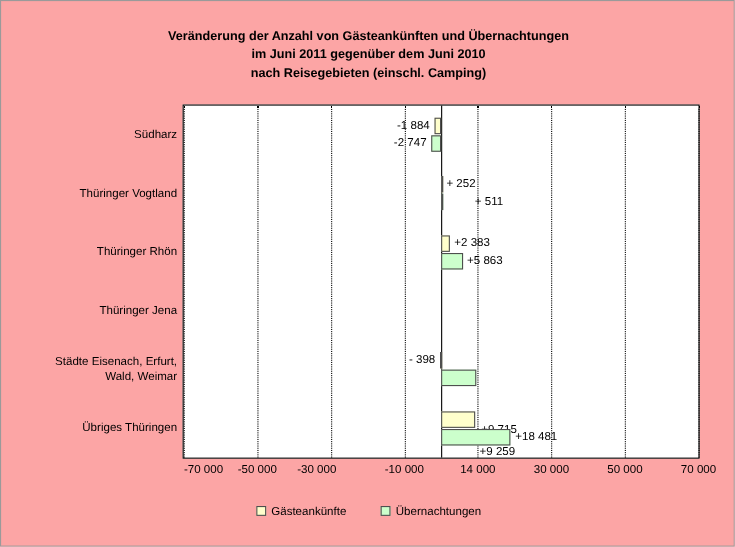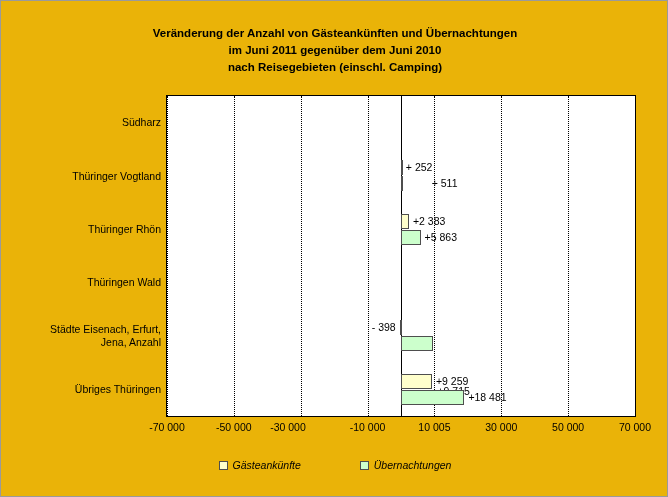--- a/index.html
+++ b/index.html
@@ -12,21 +12,21 @@
     background: #ffffff;
     font-family: "Liberation Sans", sans-serif;
     overflow: hidden;
   }
   #frame {
     position: relative;
     width: 668px;
     height: 497px;
     box-sizing: border-box;
     border: 1px solid #9a9a9a;
-    background: #eab308;
+    background: #fca5a5;
   }
   #title {
     position: absolute;
     left: 0;
     top: 24px;
     width: 668px;
     text-align: center;
     font-size: 11.5px;
     font-weight: bold;
     color: #000000;
@@ -120,23 +120,22 @@
     position: absolute;
     left: 0;
     top: 458px;
     width: 668px;
     text-align: center;
     font-size: 10.5px;
     color: #000000;
   }
   .legend-item {
     display: inline-block;
-    margin: 0 28px;
+    margin: 0 14px;
     white-space: nowrap;
-    font-style: italic;
   }
   .legend-swatch {
     display: inline-block;
     width: 9px;
     height: 9px;
     border: 1px solid #4e4e4e;
     box-sizing: border-box;
     margin-right: 5px;
     position: relative;
     top: 1px;
@@ -159,73 +158,79 @@
       <div class="cat-label" style="top: 21.1667px;">
         <div>Südharz</div>
       </div>
       <div class="cat-label" style="top: 74.5px;">
         <div>Thüringer Vogtland</div>
       </div>
       <div class="cat-label" style="top: 127.833px;">
         <div>Thüringer Rhön</div>
       </div>
       <div class="cat-label" style="top: 181.167px;">
-        <div>Thüringen Wald</div>
+        <div>Thüringer Jena</div>
       </div>
       <div class="cat-label" style="top: 228px;">
         <div>Städte Eisenach, Erfurt,</div>
-        <div>Jena, Anzahl</div>
+        <div>Wald, Weimar</div>
       </div>
       <div class="cat-label" style="top: 287.833px;">
         <div>Übriges Thüringen</div>
       </div>
     </div>
 
   <div id="plot">
       <div class="gridline" style="left: 0px;"></div>
       <div class="gridline" style="left: 66.8571px;"></div>
       <div class="gridline" style="left: 133.714px;"></div>
       <div class="gridline" style="left: 200.571px;"></div>
       <div class="gridline" style="left: 267.429px;"></div>
       <div class="gridline" style="left: 334.286px;"></div>
       <div class="gridline" style="left: 401.143px;"></div>
       <div class="gridline" style="left: 468px;"></div>
       <div class="zeroline" style="left: 234px;"></div>
+      <div class="row" style="top: 0px; height: 53.3333px;">
+        <div class="bar s0" style="left: 227.702px; width: 6.29794px;"></div>
+        <div class="bar-label s0" style="right: 244.298px; text-align: right;">-1 884</div>
+        <div class="bar s1" style="left: 224.817px; width: 9.18283px;"></div>
+        <div class="bar-label s1" style="right: 247.183px; text-align: right;">-2 747</div>
+      </div>
       <div class="row" style="top: 53.3333px; height: 53.3333px;">
         <div class="bar s0" style="left: 234px; width: 1.5px;"></div>
         <div class="bar-label s0" style="left: 238.842px;">+ 252</div>
         <div class="bar s1" style="left: 234px; width: 1.7082px;"></div>
         <div class="bar-label s1" style="left: 239.708px; margin-left: 25px;">+ 511</div>
       </div>
       <div class="row" style="top: 106.667px; height: 53.3333px;">
         <div class="bar s0" style="left: 234px; width: 7.96603px;"></div>
         <div class="bar-label s0" style="left: 245.966px;">+2 383</div>
         <div class="bar s1" style="left: 234px; width: 19.5992px;"></div>
         <div class="bar-label s1" style="left: 257.599px;">+5 863</div>
       </div>
       <div class="row" style="top: 213.333px; height: 53.3333px;">
         <div class="bar s0" style="left: 232.67px; width: 1.5px;"></div>
         <div class="bar-label s0" style="right: 239.33px; text-align: right;">- 398</div>
         <div class="bar s1" style="left: 234px; width: 32.4759px;"></div>
         <div class="bar-label s1" style="left: 270.476px; margin-top: 48px;">+9 715</div>
       </div>
       <div class="row" style="top: 266.667px; height: 53.3333px;">
         <div class="bar s0" style="left: 234px; width: 30.9515px;"></div>
-        <div class="bar-label s0" style="left: 268.952px;">+9 259</div>
+        <div class="bar-label s0" style="left: 268.952px; margin-top: 30px;">+9 259</div>
         <div class="bar s1" style="left: 234px; width: 63.3873px;"></div>
         <div class="bar-label s1" style="left: 301.387px;">+18 481</div>
       </div>
     </div>
 
   <div id="x-axis">
-      <div class="xtick" style="left: 1px;">-70 000</div>
+      <div class="xtick" style="left: 19px;">-70 000</div>
       <div class="xtick" style="left: 67.8571px;">-50 000</div>
       <div class="xtick" style="left: 122px;">-30 000</div>
       <div class="xtick" style="left: 201.571px;">-10 000</div>
-      <div class="xtick" style="left: 268.429px;">10 005</div>
+      <div class="xtick" style="left: 268.429px;">14 000</div>
       <div class="xtick" style="left: 335.286px;">30 000</div>
       <div class="xtick" style="left: 402.143px;">50 000</div>
       <div class="xtick" style="left: 469px;">70 000</div>
     </div>
 
   <div id="legend">
     <span class="legend-item">
       <span class="legend-swatch s0"></span><span>Gästeankünfte</span>
     </span>
     <span class="legend-item">

